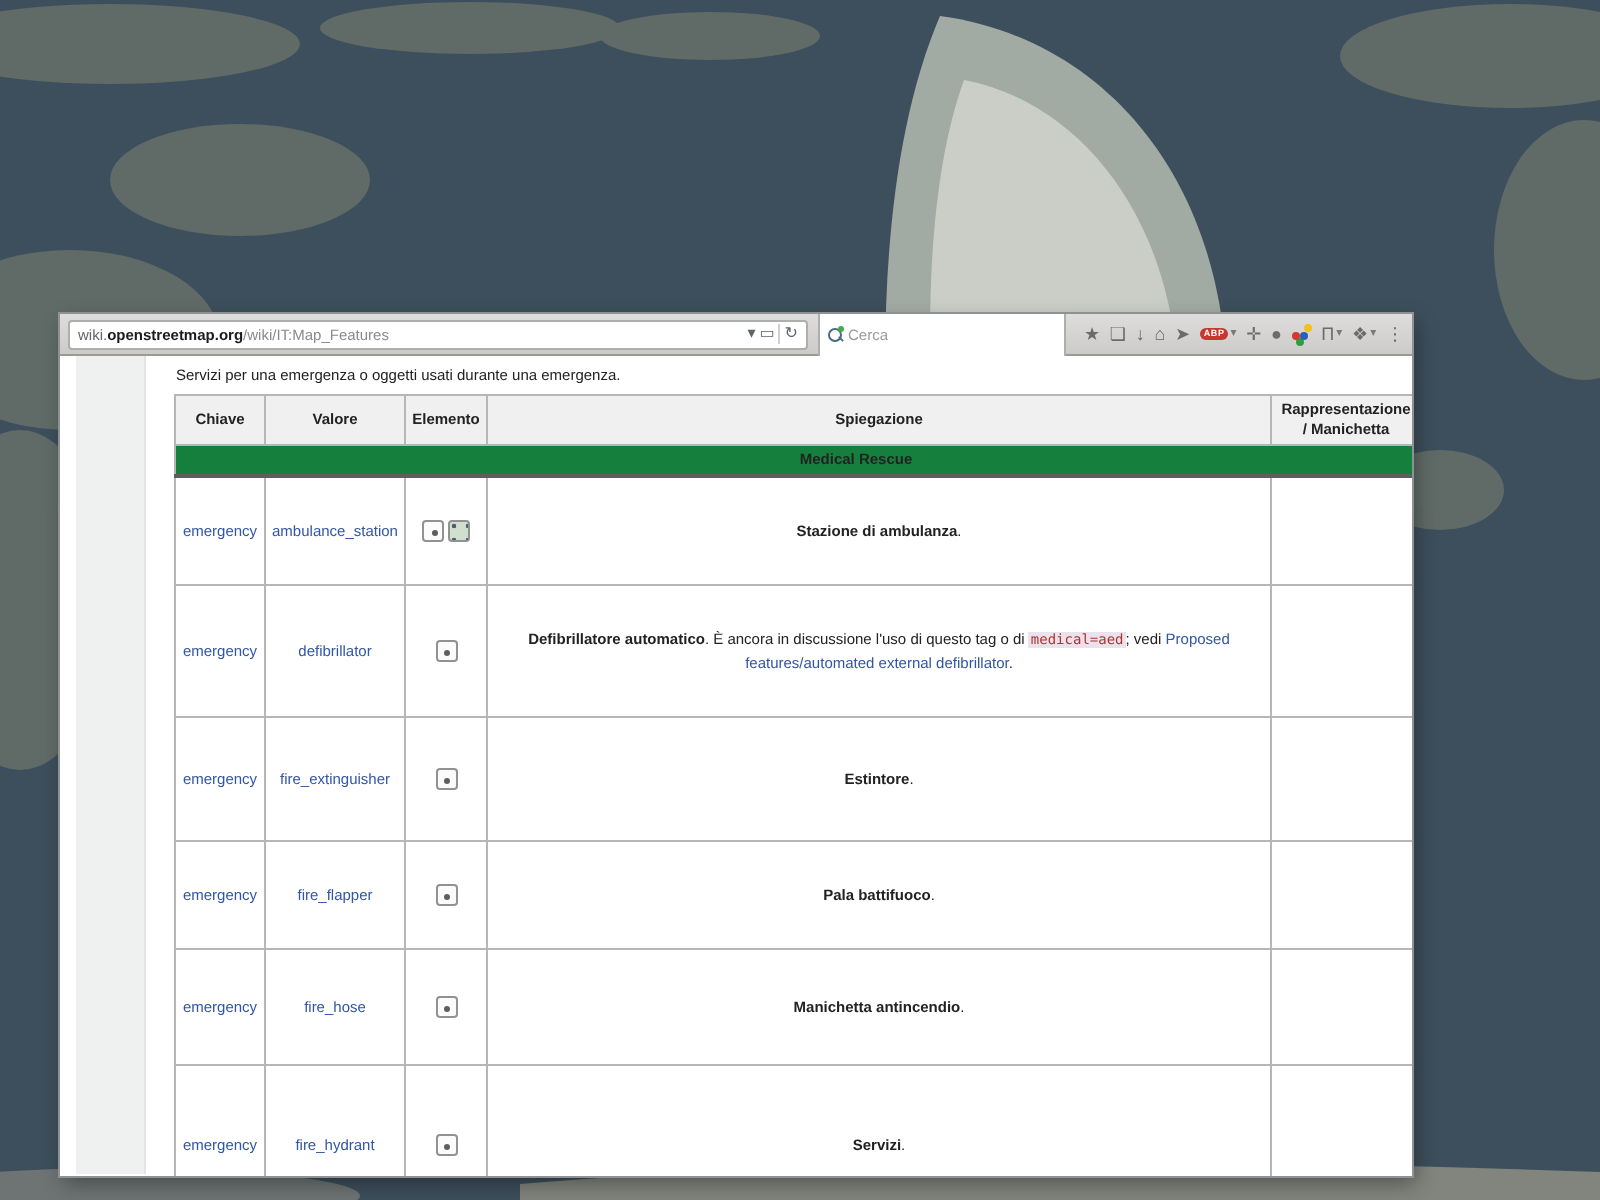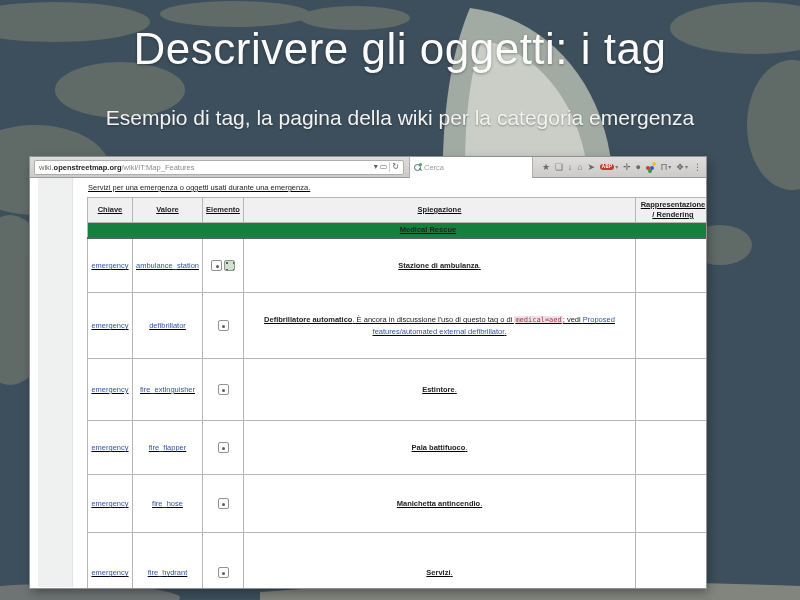--- a/index.html
+++ b/index.html
@@ -53,21 +53,21 @@
   .ic-colorful { position:relative; width:10px; height:9px; }
   .ic-colorful::before { content:''; position:absolute; left:0; top:3px; width:4px; height:4px;
          border-radius:50%; background:#d03b30; box-shadow:4px 0 0 #2a5fb8, 2px 3px 0 #2f9e3f; }
   .ic-colorful::after { content:''; position:absolute; right:0; top:-1px; width:4px; height:4px;
          border-radius:50%; background:#f2c11e; }
 
   
   .content { position:relative; height:409px; background:#fff; }
   .gutter { position:absolute; left:8px; top:0; bottom:0; width:35px;
             background:#eff1f1; border-right:1px solid #e2e5e5; }
-  .page { position:absolute; left:57px; top:0; right:4px; bottom:0;text-decoration:underline; }
+  .page { position:absolute; left:57px; top:0; right:4px; bottom:0; }
   .intro { font-size:7.5px; color:#222; margin:5px 0 5px 1px; }
 
   table { border-collapse:collapse; width:681px; font-size:7.5px; color:#222;
           table-layout:fixed; }
   th, td { border:1px solid #b6b6b6; padding:2px 3px; vertical-align:middle; }
   thead th { background:#f0f0f0; font-weight:bold; text-align:center; height:24px;
              font-size:7.5px; line-height:1.3; }
   .section-row td { background:#15803d; font-weight:bold; text-align:center;
                     height:16px; border-bottom:2px solid #5e5e5e; }
   a.wlink { color:#3156a3; text-decoration:none; }
@@ -154,22 +154,20 @@
       <ellipse cx="755" cy="28" rx="85" ry="26"></ellipse>
       <ellipse cx="792" cy="125" rx="45" ry="65"></ellipse>
       <ellipse cx="720" cy="245" rx="32" ry="20"></ellipse>
     </g>
     <path d="M470,8 C545,18 602,78 612,168 C618,258 592,382 542,432 C500,444 458,382 448,282 C438,182 440,78 470,8 Z" fill="#bcc0b6" opacity="0.8"></path>
     <path d="M482,40 C535,50 580,100 588,175 C594,250 572,350 535,392 C505,400 478,350 470,265 C462,180 462,95 482,40 Z" fill="#d8dad3" opacity="0.75"></path>
     <path d="M260,592 Q470,574 800,586 L800,600 L260,600 Z" fill="#8d8e82" opacity="0.85"></path>
     <ellipse cx="60" cy="598" rx="120" ry="14" fill="#8d8e82" opacity="0.6"></ellipse>
   </svg>
 
-  <h1 class="title">Descrivere gli oggetti: i tag</h1>
-  <h2 class="subtitle">Esempio di tag, la pagina della wiki per la categoria emergenza</h2>
 
   <div class="browser">
 
     <div class="toolbar">
       <div class="url-field">
         <span><span>wiki.</span><span class="url-domain">openstreetmap.org</span><span class="url-path">/wiki/IT:Map_Features</span></span>
         <span class="spacer"></span>
         <span class="mini-ic">▾</span>
         <span class="mini-ic">▭</span>
         <span class="vdiv"></span>
@@ -215,21 +213,21 @@
                 <col style="width: 392px;">
                 <col style="width: 75px;">
                 <col style="width: 58px;">
               </colgroup>
               <thead>
                 <tr>
                   <th>Chiave</th>
                   <th>Valore</th>
                   <th>Elemento</th>
                   <th>Spiegazione</th>
-                  <th>Rappresentazione / Rendering</th>
+                  <th>Rappresentazione / Manichetta</th>
                   <th>Foto</th>
                 </tr>
               </thead>
               <tbody>
                 <tr class="section-row">
                   <td colspan="6">Medical Rescue</td>
                 </tr>
                 <tr class="row-ambulance_station">
                   <td class="c-key"><a class="wlink" href="#">emergency</a></td>
                   <td class="c-val"><a class="wlink" href="#">ambulance_station</a></td>

